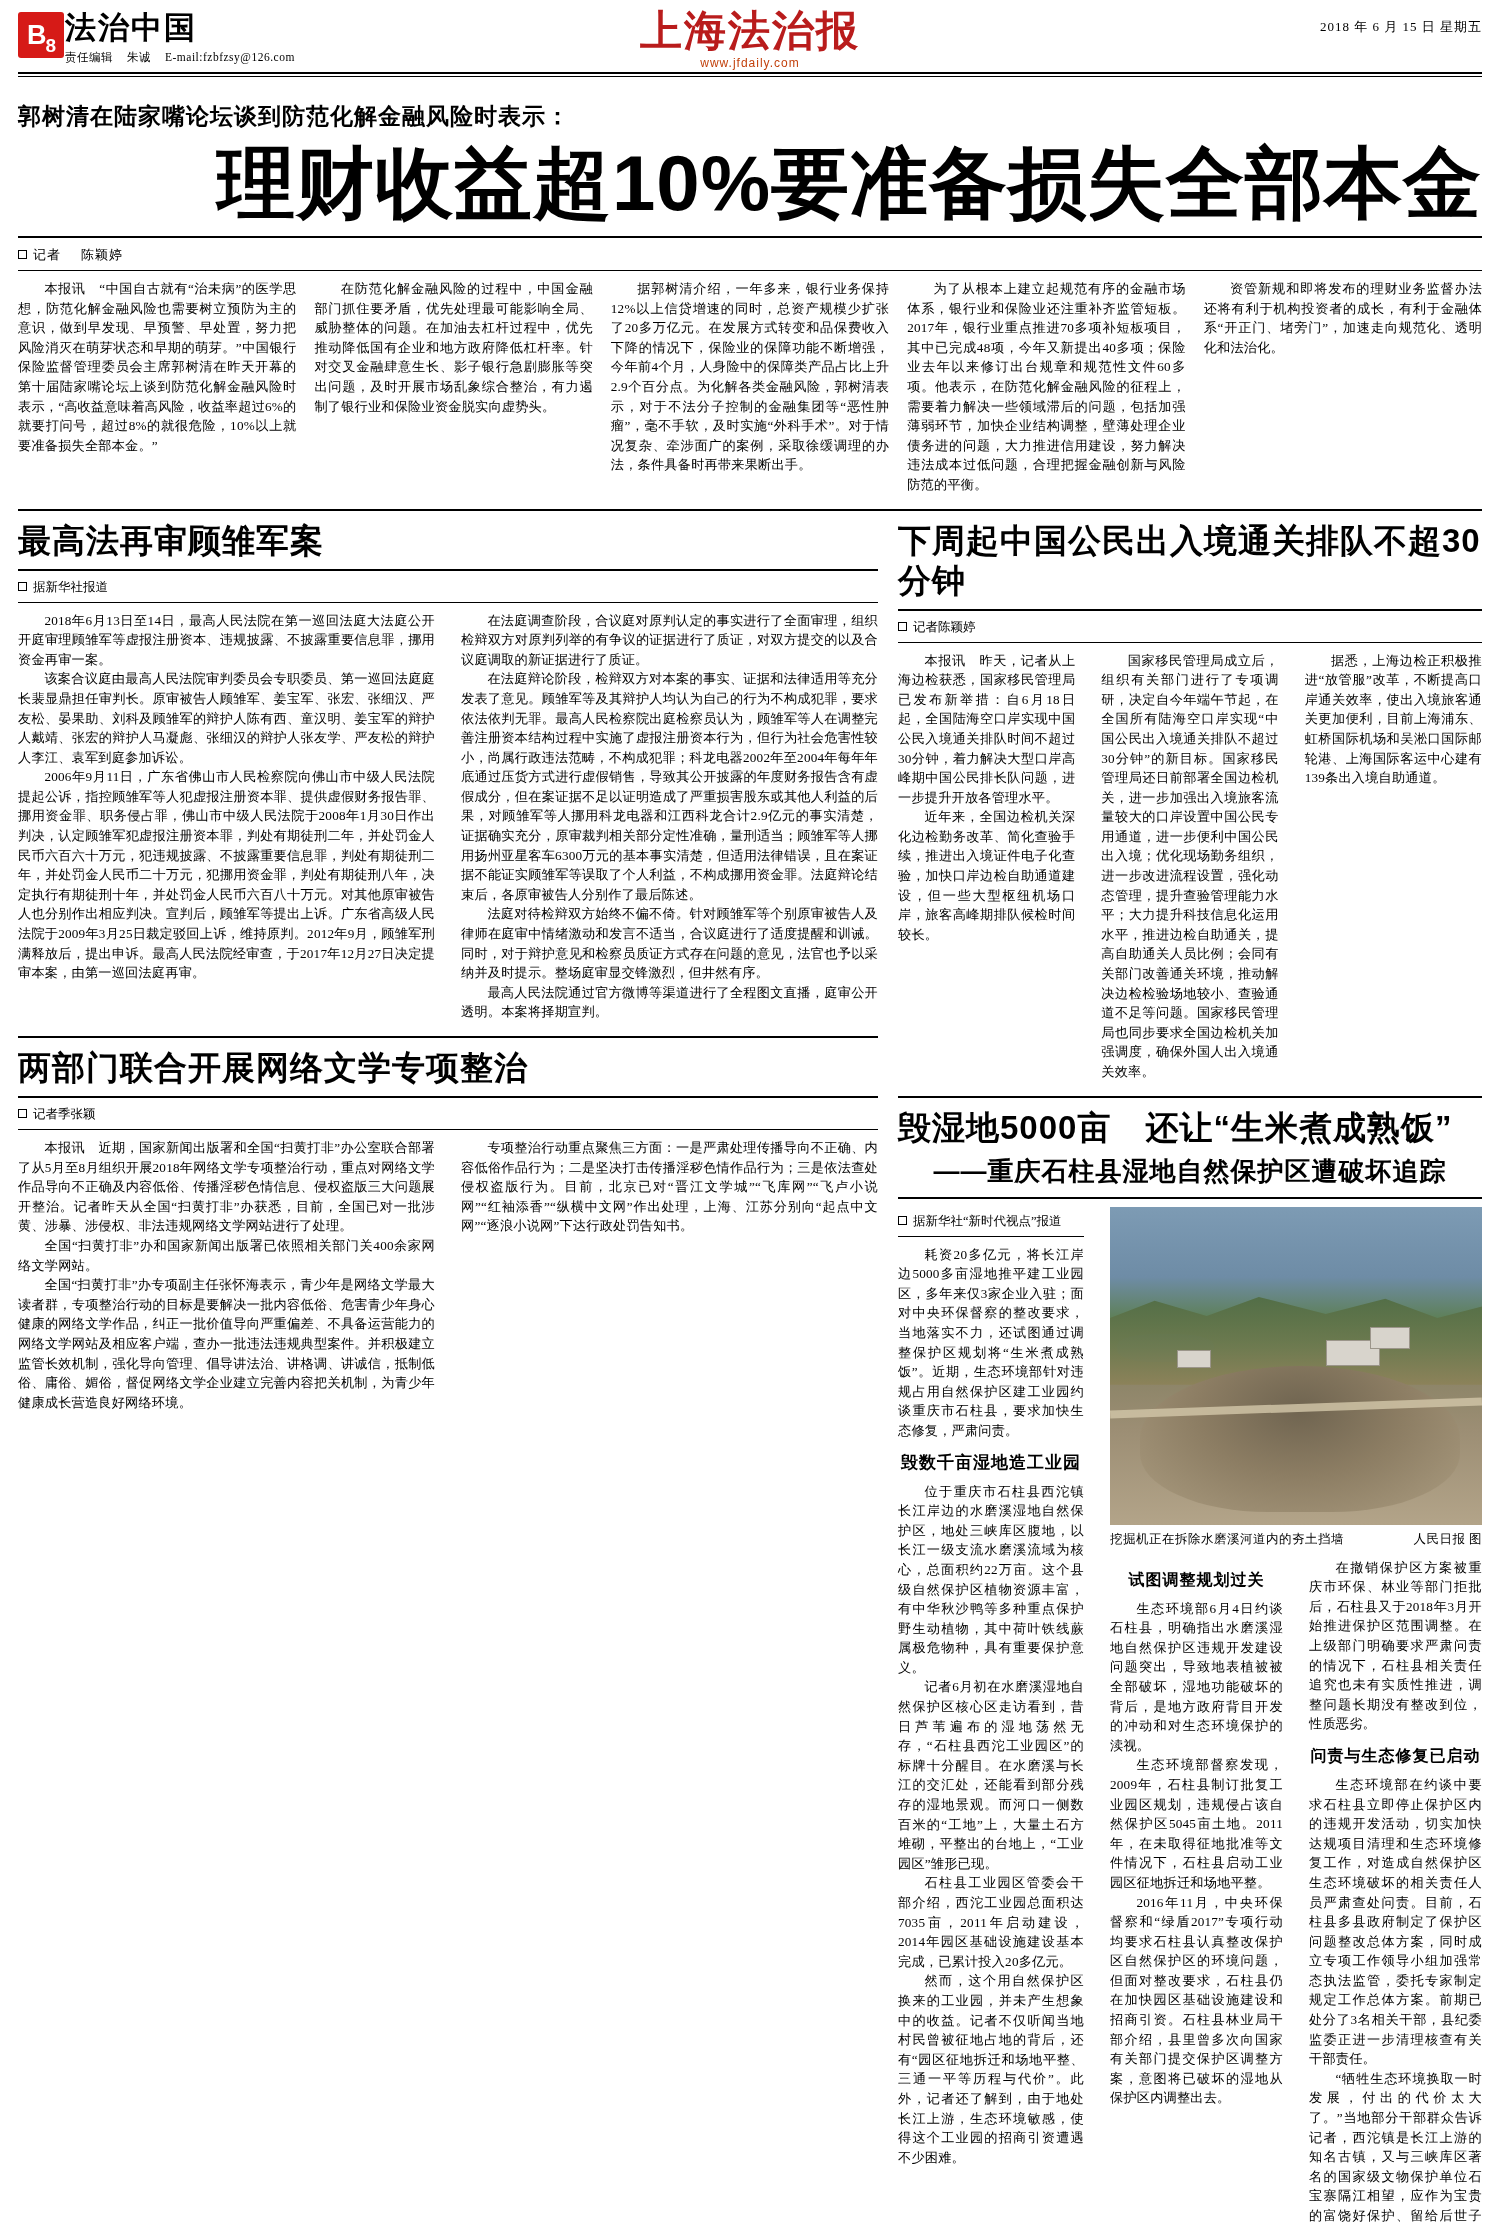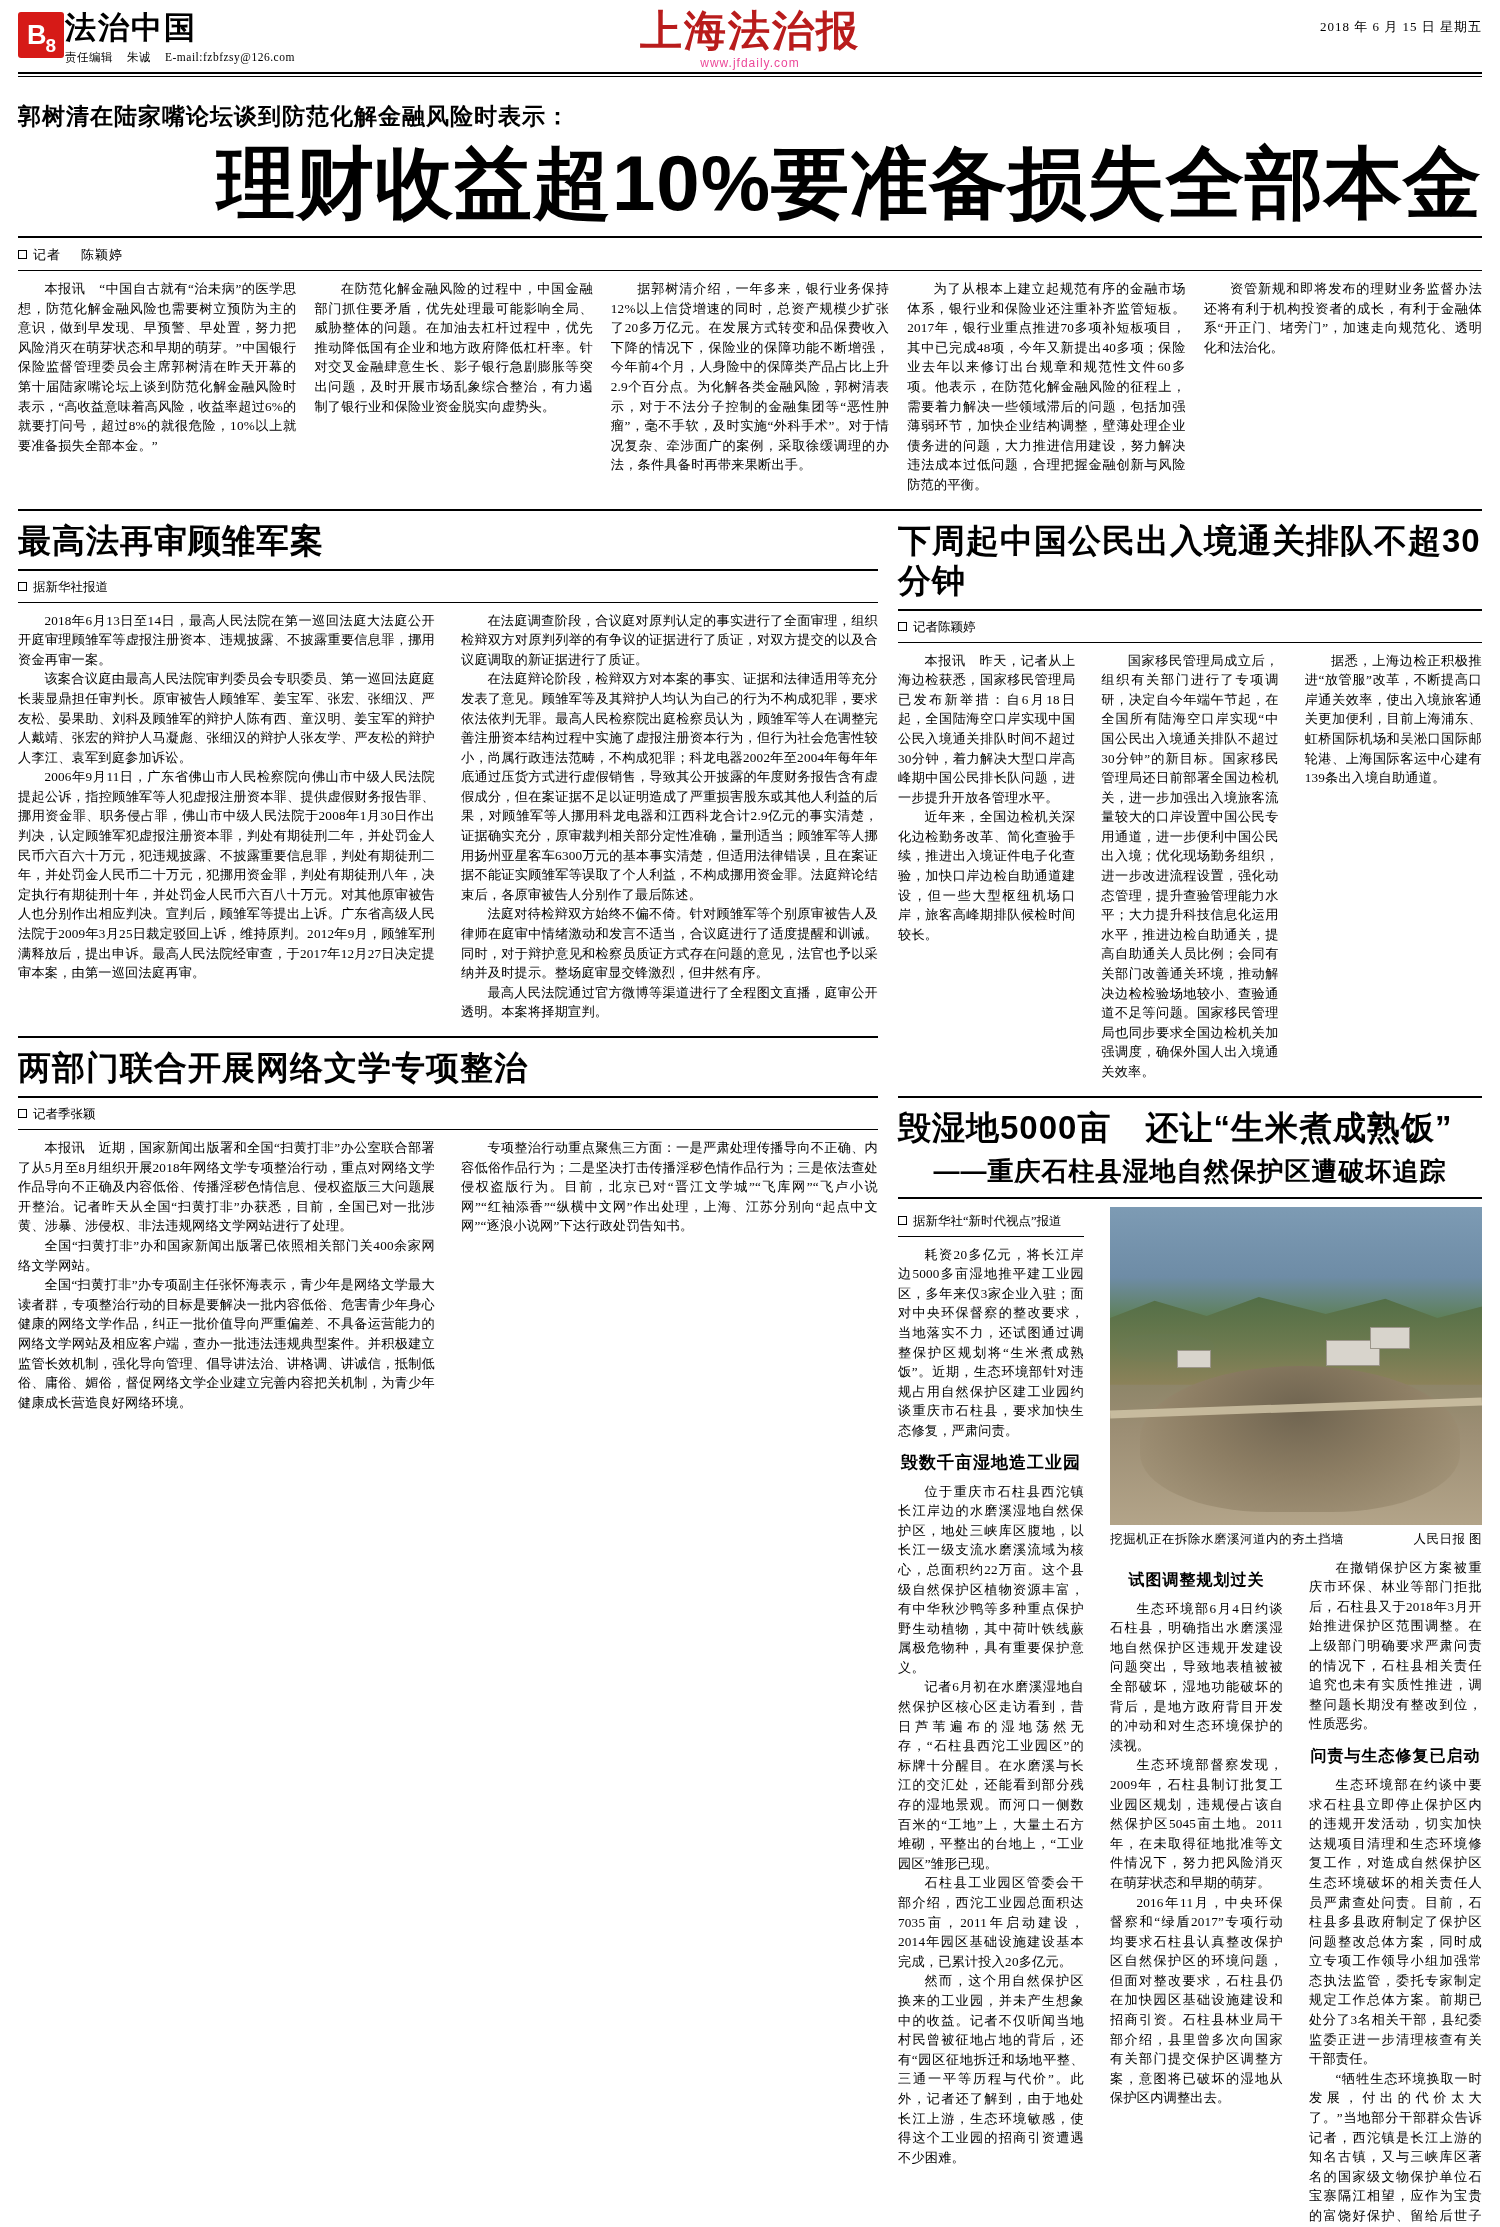--- a/index.html
+++ b/index.html
@@ -69,21 +69,21 @@
   .paper-logo {
     font-size: 42px;
     font-weight: bold;
     color: #b91c1c;
     letter-spacing: 2px;
     font-family: "Liberation Serif", serif;
     line-height: 46px;
   }
   .paper-url {
     font-size: 12px;
-    color: #ec4899;
+    color: #c2410c;
     letter-spacing: 1px;
     font-family: "Liberation Sans", sans-serif;
     margin-top: 2px;
   }
   .date-line {
     position: absolute;
     right: 0; top: 8px;
     font-size: 13px;
     letter-spacing: 1px;
   }
@@ -375,21 +375,21 @@
           </div>
           <div class="photo-caption">
             <span>挖掘机正在拆除水磨溪河道内的夯土挡墙</span>
             <span>人民日报  图</span>
           </div>
 
           <div class="cols" style="margin-top:10px">
             <div class="col">
               <div class="sub-head2">试图调整规划过关</div>
               <p class="body">生态环境部6月4日约谈石柱县，明确指出水磨溪湿地自然保护区违规开发建设问题突出，导致地表植被被全部破坏，湿地功能破坏的背后，是地方政府背目开发的冲动和对生态环境保护的渎视。</p>
-              <p class="body">生态环境部督察发现，2009年，石柱县制订批复工业园区规划，违规侵占该自然保护区5045亩土地。2011年，在未取得征地批准等文件情况下，努力把风险消灭在萌芽状态和早期的萌芽。</p>
+              <p class="body">生态环境部督察发现，2009年，石柱县制订批复工业园区规划，违规侵占该自然保护区5045亩土地。2011年，在未取得征地批准等文件情况下，石柱县启动工业园区征地拆迁和场地平整。</p>
               <p class="body">2016年11月，中央环保督察和“绿盾2017”专项行动均要求石柱县认真整改保护区自然保护区的环境问题，但面对整改要求，石柱县仍在加快园区基础设施建设和招商引资。石柱县林业局干部介绍，县里曾多次向国家有关部门提交保护区调整方案，意图将已破坏的湿地从保护区内调整出去。</p>
             </div>
             <div class="col">
               <p class="body">在撤销保护区方案被重庆市环保、林业等部门拒批后，石柱县又于2018年3月开始推进保护区范围调整。在上级部门明确要求严肃问责的情况下，石柱县相关责任追究也未有实质性推进，调整问题长期没有整改到位，性质恶劣。</p>
               <div class="sub-head2">问责与生态修复已启动</div>
               <p class="body">生态环境部在约谈中要求石柱县立即停止保护区内的违规开发活动，切实加快达规项目清理和生态环境修复工作，对造成自然保护区生态环境破坏的相关责任人员严肃查处问责。目前，石柱县多县政府制定了保护区问题整改总体方案，同时成立专项工作领导小组加强常态执法监管，委托专家制定规定工作总体方案。前期已处分了3名相关干部，县纪委监委正进一步清理核查有关干部责任。</p>
               <p class="body">“牺牲生态环境换取一时发展，付出的代价太大了。”当地部分干部群众告诉记者，西沱镇是长江上游的知名古镇，又与三峡库区著名的国家级文物保护单位石宝寨隔江相望，应作为宝贵的富饶好保护、留给后世子孙。</p>
             </div>
           </div>
         </div>

